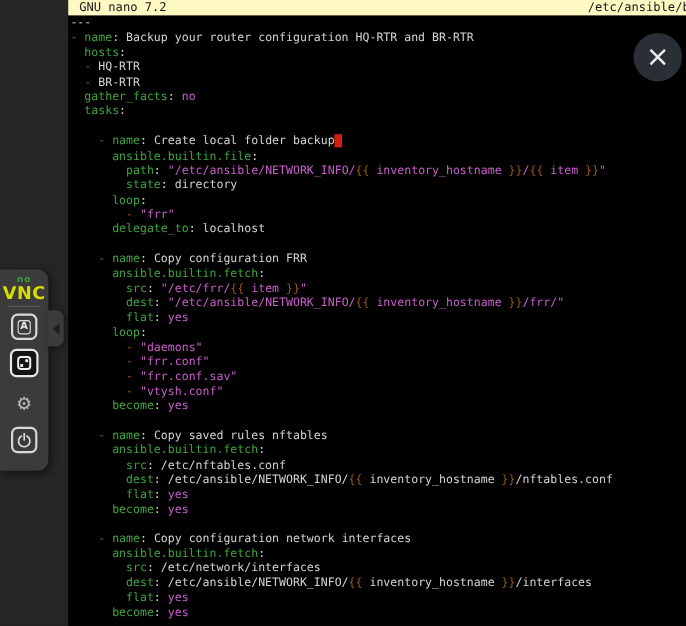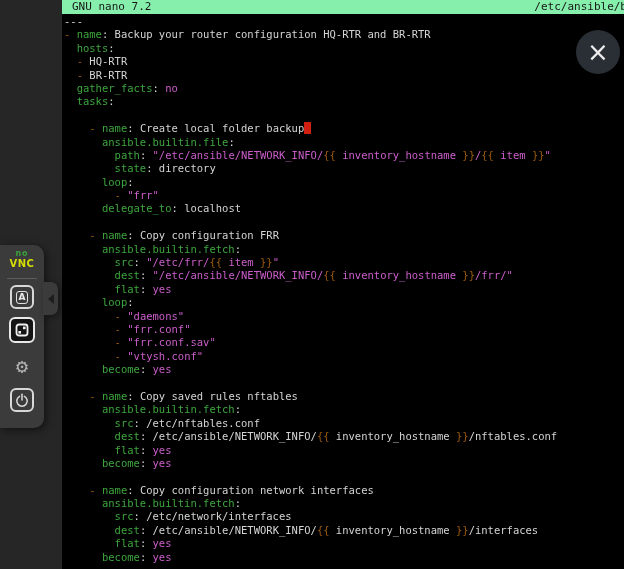--- a/index.html
+++ b/index.html
@@ -3,21 +3,21 @@
 <meta charset="utf-8">
 <style>
   html,body{margin:0;padding:0;}
   body{
     width:624px;height:569px;overflow:hidden;position:relative;
     background:#262626;font-family:"DejaVu Sans Mono",monospace;
   }
   
   .terminal{position:absolute;left:62px;top:0;width:562px;height:569px;background:#000;}
   .titlebar{
-    position:absolute;left:0;top:0;width:100%;height:14px;background:#86efac;
+    position:absolute;left:0;top:0;width:100%;height:14px;background:#fef9c3;
     color:#161616;font-size:11px;line-height:14px;display:flex;justify-content:space-between;
     box-sizing:border-box;padding-left:10px;white-space:nowrap;
   }
   .titlebar .file{margin-right:-3px;}
   .code{
     position:absolute;left:2px;top:15px;font-size:10.5px;line-height:13.4px;
     white-space:pre;color:#d4d4d4;
   }
   .code .line{height:13.4px;}
   .seg-w{color:#d4d4d4}
@@ -32,21 +32,21 @@
     color:#ececec;font-family:"DejaVu Sans",sans-serif;font-size:26px;line-height:1;cursor:pointer;
   }
   
   .vnc-panel{
     position:absolute;left:0;top:245px;width:44px;height:183px;background:#3b3b3b;
     border-radius:0 10px 10px 0;box-shadow:2px 2px 8px rgba(0,0,0,.55);
   }
   .vnc-logo{position:absolute;top:5px;left:0;width:100%;text-align:center;line-height:1;
     font-family:"DejaVu Sans",sans-serif;font-weight:bold;}
   .vnc-logo .no{display:block;color:#3aa33a;font-size:8px;letter-spacing:1px;}
-  .vnc-logo .vnc{display:block;color:#d6de00;font-size:10px;letter-spacing:.5px;margin-top:1px;}
+  .vnc-logo .vnc{display:block;color:#d6de00;font-size:16px;letter-spacing:.5px;margin-top:1px;}
   .vnc-divider{position:absolute;top:33px;left:7px;width:30px;border-top:1px solid #5d5d5d;}
   .vnc-btn{
     position:absolute;left:10px;width:24px;height:24px;box-sizing:border-box;
     border:2px solid #d8d8d8;border-radius:6px;display:flex;align-items:center;justify-content:center;
     color:#e8e8e8;cursor:pointer;
   }
   .btn-extrakeys{top:40px;}
   .btn-extrakeys .keycap{
     border:1.5px solid #e0e0e0;border-radius:3px;font-size:9px;line-height:1;
     padding:1px 2px;font-family:"DejaVu Sans",sans-serif;font-weight:bold;

